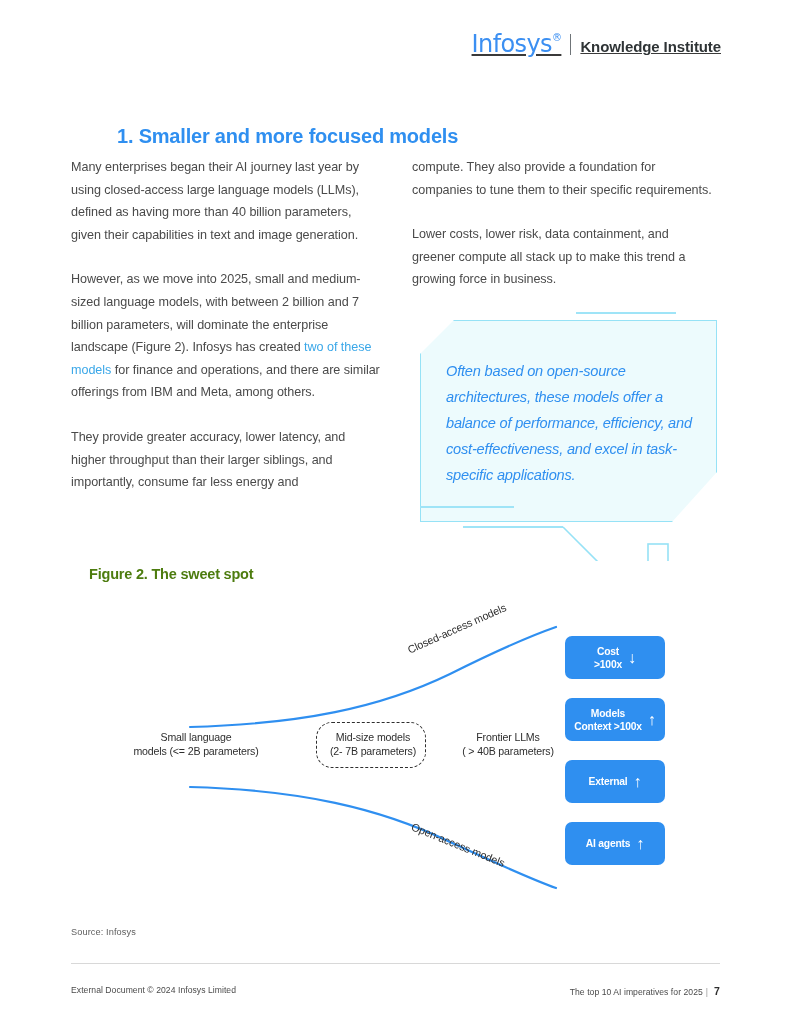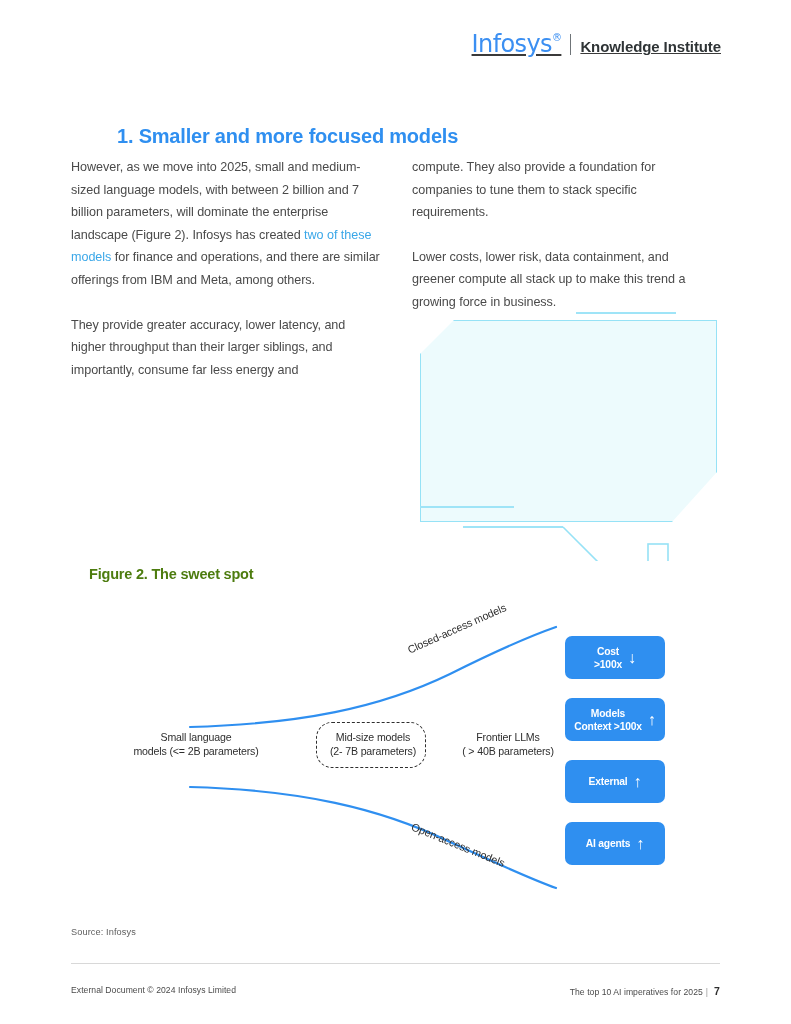--- a/index.html
+++ b/index.html
@@ -291,37 +291,39 @@
 
 <div class="brand">
   <span class="brand-logo"><span>Infosys</span><sup>®</sup></span>
   <span class="brand-divider"></span>
   <span class="brand-sub">Knowledge Institute</span>
 </div>
 
 <h1 class="section-title">1. Smaller and more focused models</h1>
 
 <div class="col col-left" id="left-col">
+    <p>Many enterprises began their AI journey last year by using closed-access large language models (LLMs), defined as having more than 40 billion parameters, given their capabilities in text and image generation.</p>
     <p>However, as we move into 2025, small and medium-sized language models, with between 2 billion and 7 billion parameters, will dominate the enterprise landscape (Figure 2). Infosys has created <a class="inline-link">two of these models</a> for finance and operations, and there are similar offerings from IBM and Meta, among others.</p>
     <p>They provide greater accuracy, lower latency, and higher throughput than their larger siblings, and importantly, consume far less energy and</p>
   </div>
 <div class="col col-right" id="right-col">
-    <p>compute. They also provide a foundation for companies to tune them to stack specific requirements.</p>
+    <p>compute. They also provide a foundation for companies to tune them to their specific requirements.</p>
     <p>Lower costs, lower risk, data containment, and greener compute all stack up to make this trend a growing force in business.</p>
   </div>
 
 <div class="callout-wrap">
   <div class="callout-line-top"></div>
   <div class="callout-box"></div>
   <div class="callout-line-bottom2"></div>
   <div class="callout-line-bottom"></div>
   <svg class="callout-tail" viewBox="0 0 300 255">
     <line x1="143" y1="221" x2="205" y2="283" stroke="#96e2f6" stroke-width="1.6"></line>
     <rect x="228" y="238" width="20" height="20" fill="none" stroke="#96e2f6" stroke-width="1.6"></rect>
   </svg>
+  <div class="callout-text">Often based on open-source architectures, these models offer a balance of performance, efficiency, and cost-effectiveness, and excel in task-specific applications.</div>
 </div>
 
 <div class="figure-caption">Figure 2. The sweet spot</div>
 
 <div class="figure-area">
 
   <svg width="791" height="310" style="position:absolute;left:0;top:0;">
     <path d="M 190 131 C 300 128, 380 112, 450 78 C 500 53, 530 40, 556 31" fill="none" stroke="#2f8ff0" stroke-width="2.2" stroke-linecap="round"></path>
     <path d="M 190 191 C 300 194, 380 212, 450 246 C 500 269, 530 283, 556 292" fill="none" stroke="#2f8ff0" stroke-width="2.2" stroke-linecap="round"></path>
   </svg>

